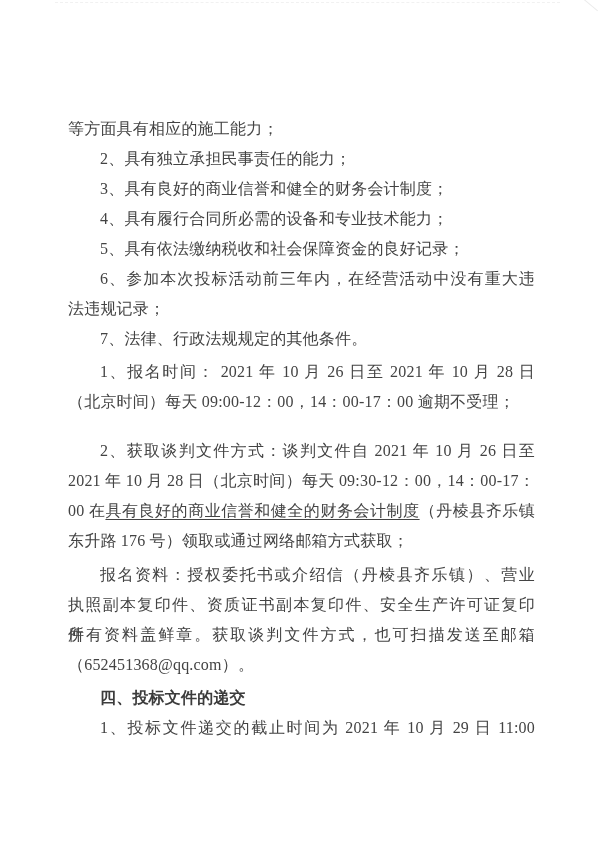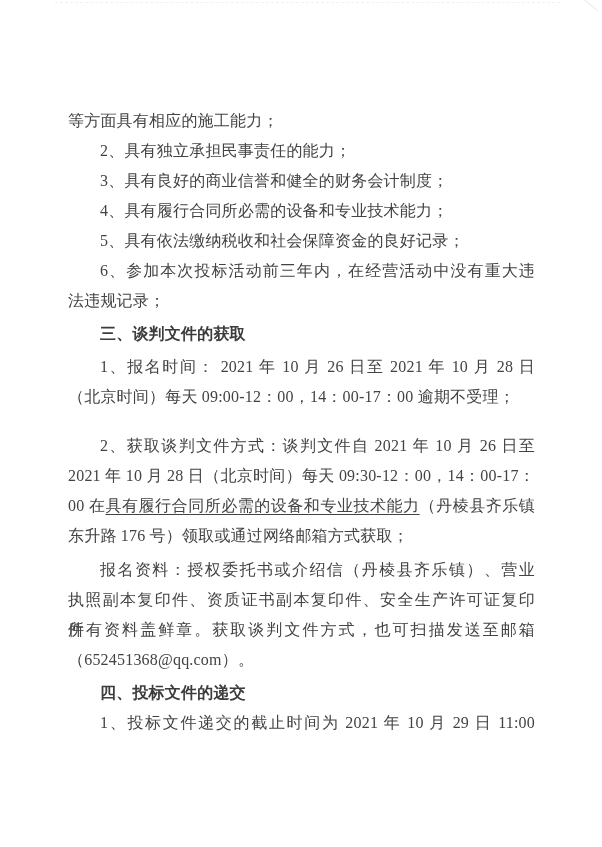--- a/index.html
+++ b/index.html
@@ -28,21 +28,21 @@
     right: 2px;
     top: 4px;
     width: 20px;
     height: 1px;
     background: #ebebeb;
     transform: rotate(40deg);
   }
   .content {
     position: absolute;
     left: 68px;
-    top: 106px;
+    top: 114px;
     width: 467px;
     color: #434343;
     font-size: 16px;
     letter-spacing: 0.2px;
   }
   .line {
     line-height: 30px;
     height: 30px;
     white-space: nowrap;
     overflow: visible;
@@ -78,30 +78,30 @@
     <div class="line">等方面具有相应的施工能力；</div>
 
     <div class="line indent">2、具有独立承担民事责任的能力；</div>
     <div class="line indent">3、具有良好的商业信誉和健全的财务会计制度；</div>
     <div class="line indent">4、具有履行合同所必需的设备和专业技术能力；</div>
     <div class="line indent">5、具有依法缴纳税收和社会保障资金的良好记录；</div>
 
     <div class="line indent justify">6、参加本次投标活动前三年内，在经营活动中没有重大违</div>
     <div class="line">法违规记录；</div>
 
+    <div class="line indent">7、法律、行政法规规定的其他条件。</div>
 
-    <div class="line indent bold gap3">三、谈判文件的获取</div>
 
     <div class="line indent justify gap3">1、报名时间： 2021 年 10 月 26 日至 2021 年 10 月 28 日</div>
     <div class="line">（北京时间）每天 09:00-12：00，14：00-17：00 逾期不受理；</div>
 
     <div class="line indent justify gap6">2、获取谈判文件方式：谈判文件自 2021 年 10 月 26 日至</div>
     <div class="line justify">2021 年 10 月 28 日（北京时间）每天 09:30-12：00，14：00-17：</div>
     <div class="line justify">
-      <span>00 在</span><span class="u">具有履行合同所必需的设备和专业技术能力</span><span>（丹棱县齐乐镇</span>
+      <span>00 在</span><span class="u">具有良好的商业信誉和健全的财务会计制度</span><span>（丹棱县齐乐镇</span>
     </div>
     <div class="line">东升路 176 号）领取或通过网络邮箱方式获取；</div>
 
     <div class="line indent justify gap4">报名资料：授权委托书或介绍信（丹棱县齐乐镇）、营业</div>
     <div class="line justify">执照副本复印件、资质证书副本复印件、安全生产许可证复印件，</div>
     <div class="line justify">所有资料盖鲜章。获取谈判文件方式，也可扫描发送至邮箱</div>
     <div class="line">（652451368@qq.com）。</div>
 
     <div class="line indent bold gap3">四、投标文件的递交</div>
 

